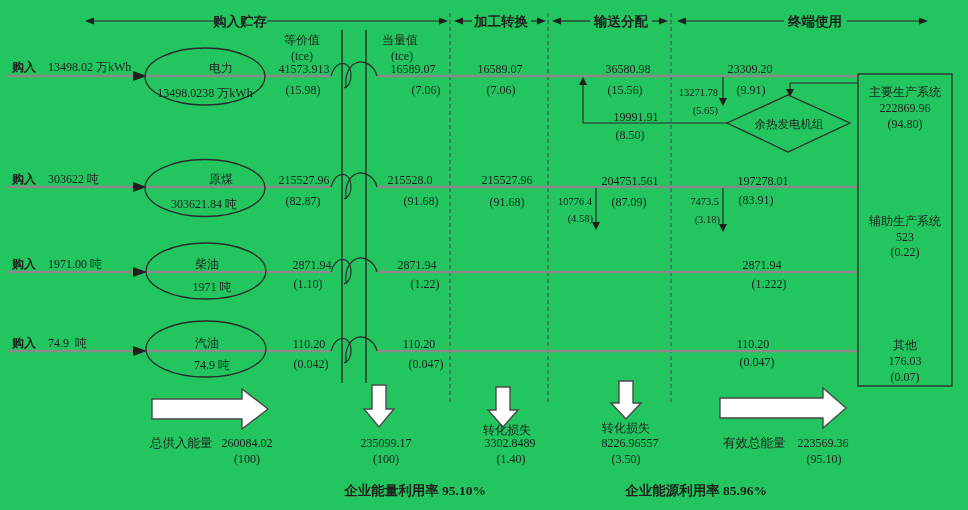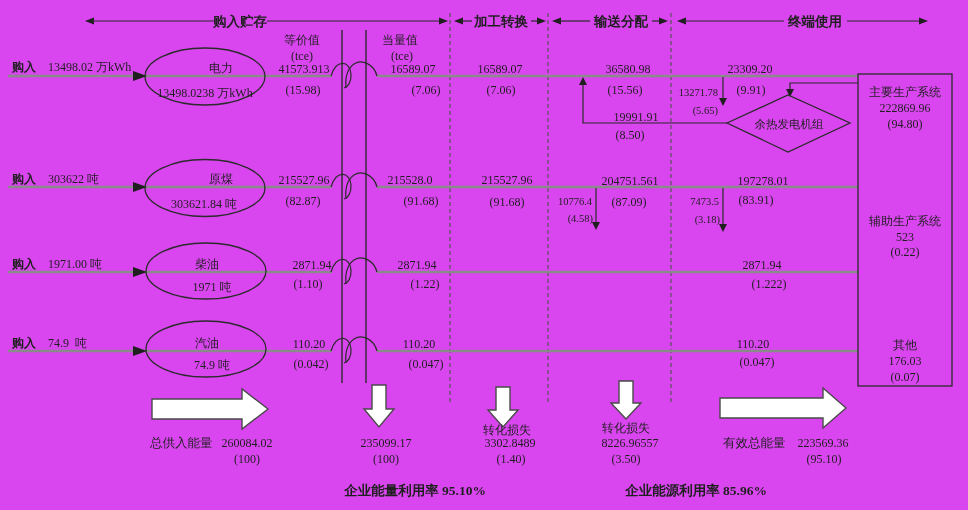--- a/index.html
+++ b/index.html
@@ -1,16 +1,16 @@
 <!DOCTYPE html>
 <html><head>
 <meta charset="utf-8">
 <style>
   html,body{margin:0;padding:0;background:#ffffff;}
-  .stage{width:968px;height:510px;position:relative;background:#d946ef;font-family:"Liberation Serif","DejaVu Serif",serif;}
+  .stage{width:968px;height:510px;position:relative;background:#22c55e;font-family:"Liberation Serif","DejaVu Serif",serif;}
   svg text{fill:#1f1f1f;font-family:"Liberation Serif","DejaVu Serif",serif;}
   .hdr{font-size:13.5px;font-weight:bold;}
   .col{font-size:12px;}
   .num{font-size:12px;}
   .small{font-size:10.5px;}
   .buy{font-size:12px;font-weight:bold;}
   .boxtxt{font-size:12px;}
   .foot{font-size:13.5px;font-weight:bold;}
   .flowline{stroke:#8a8a8a;stroke-width:2.4;fill:none;}
   .thin{stroke:#2b2b2b;stroke-width:1.2;fill:none;}

